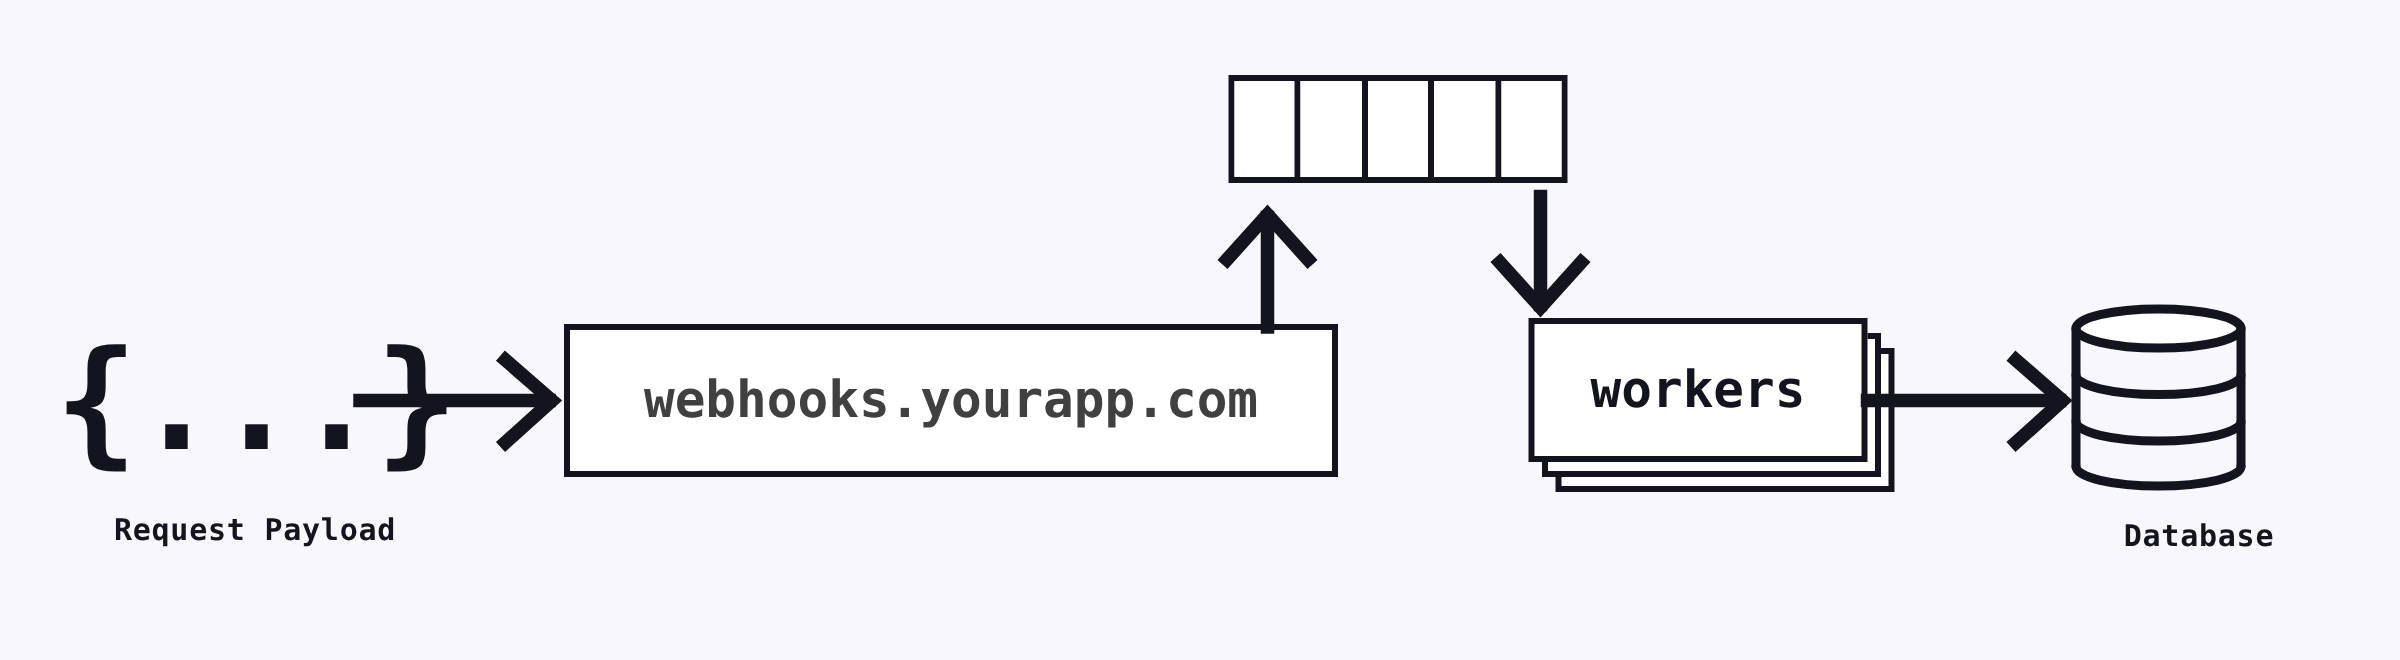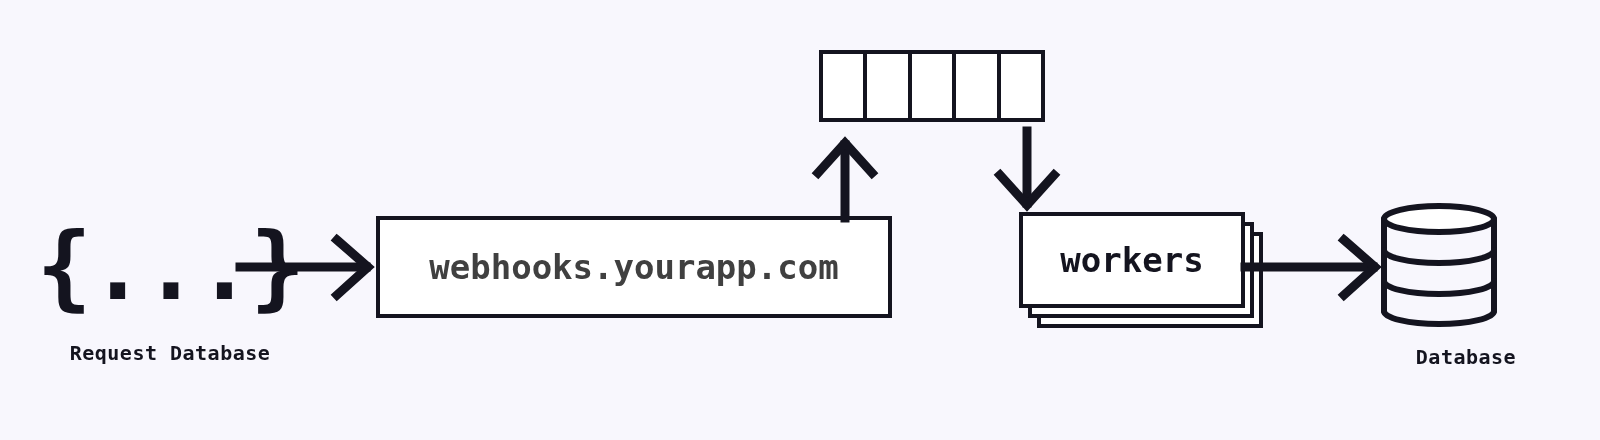--- a/index.html
+++ b/index.html
@@ -168,21 +168,21 @@
     height: 440px;
     pointer-events: none;
   }
 </style>
 </head>
 <body>
 
 <div id="canvas">
 
   <div id="payload-glyph">{...}</div>
-  <div id="payload-label">Request Database</div>
+  <div id="payload-label">Request Payload</div>
 
   <div id="webhook-box">
     <span id="webhook-label">webhooks.yourapp.com</span>
   </div>
 
   <div id="queue-box">
     <div class="queue-cell"></div>
     <div class="queue-cell"></div>
     <div class="queue-cell"></div>
     <div class="queue-cell"></div>

